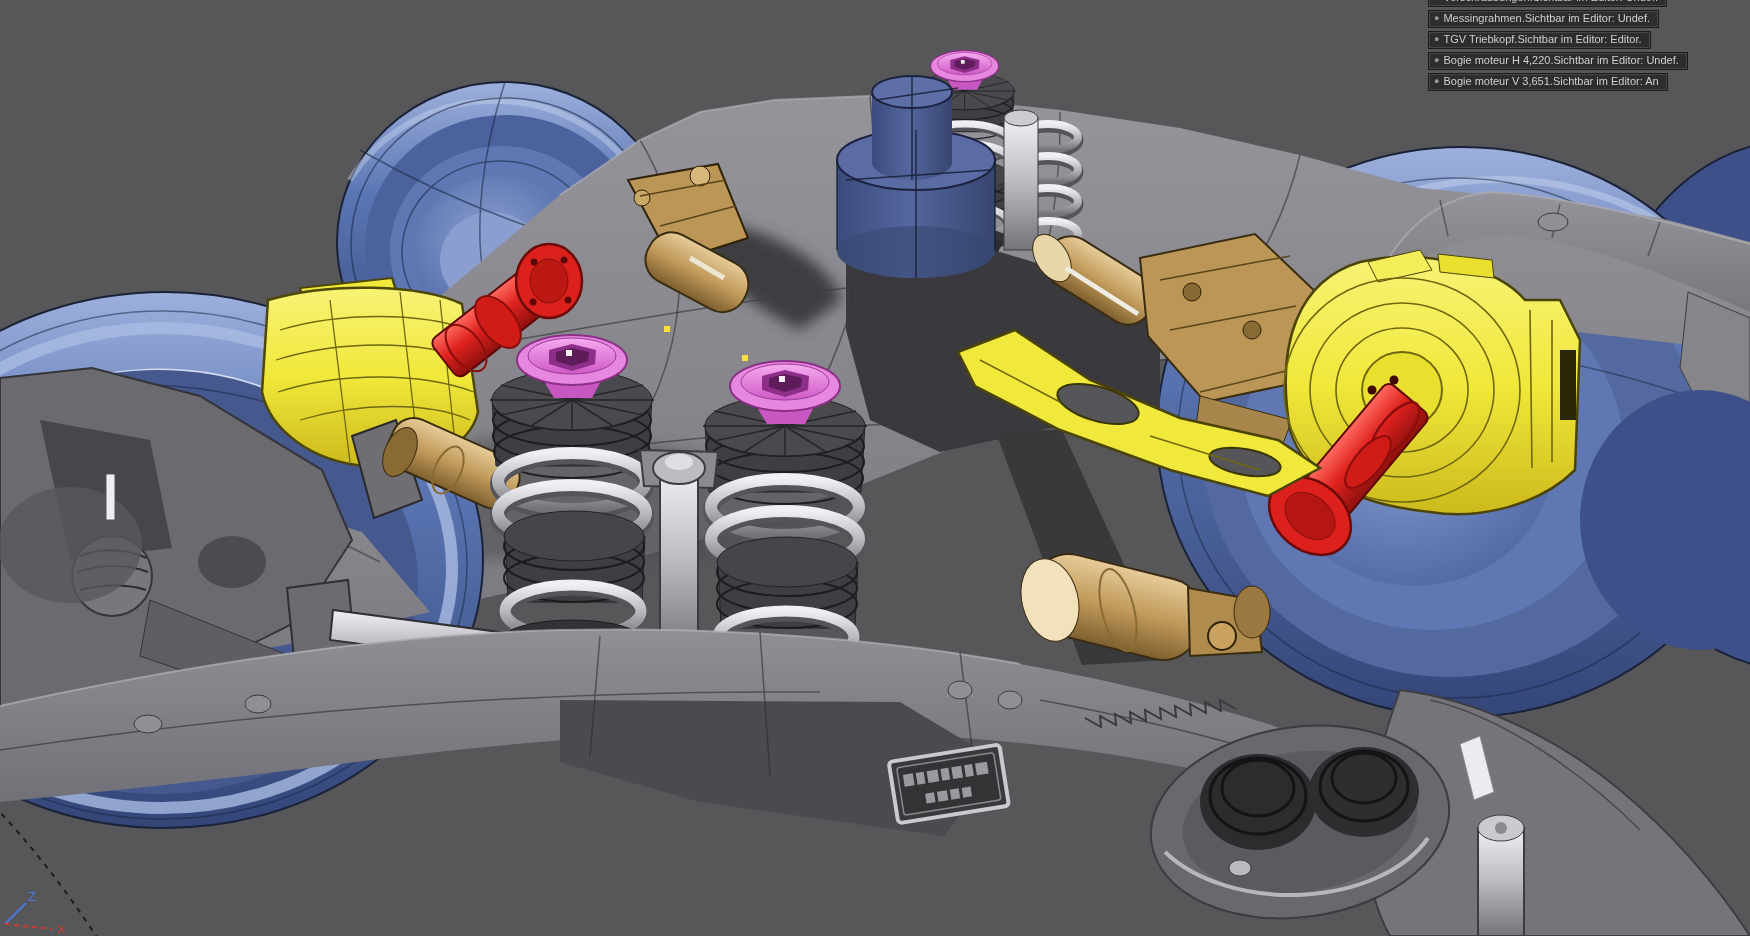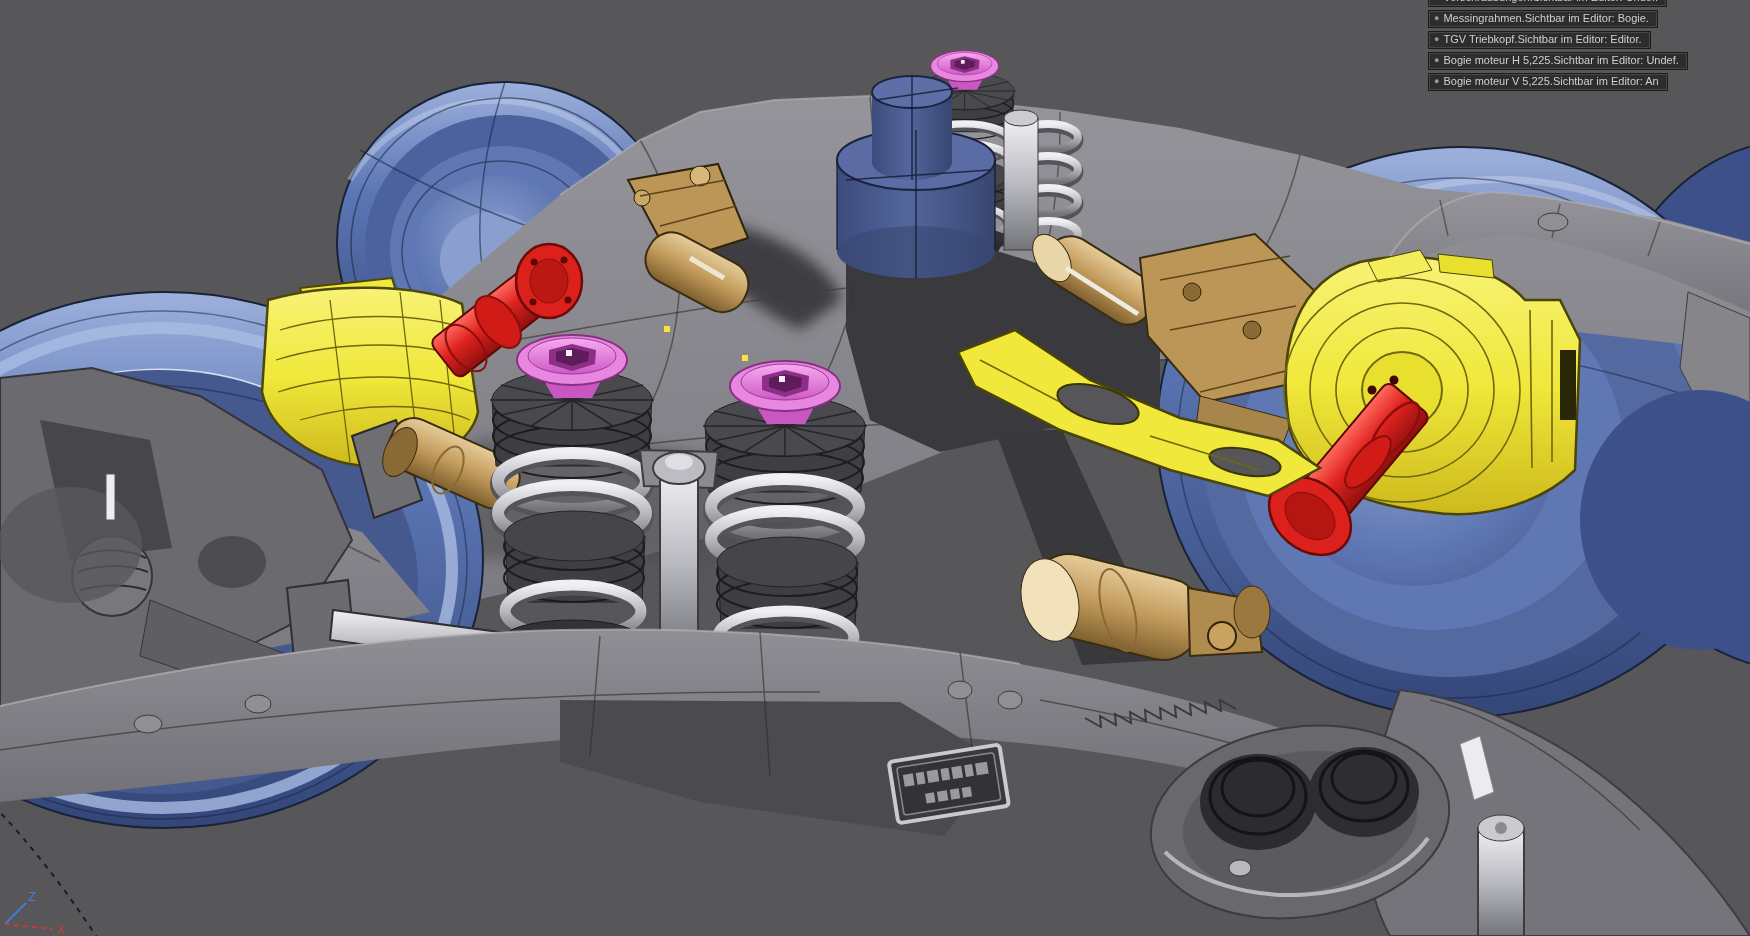--- a/index.html
+++ b/index.html
@@ -438,33 +438,33 @@
   </g>
 </svg>
 
 <div class="notif-stack">
   <div class="notif">
     <span class="dot">●</span>
     <span>Verschraubungen.Sichtbar im Editor: Undef.</span>
   </div>
   <div class="notif">
     <span class="dot">●</span>
-    <span>Messingrahmen.Sichtbar im Editor: Bogie.</span>
+    <span>Messingrahmen.Sichtbar im Editor: Undef.</span>
   </div>
   <div class="notif">
     <span class="dot">●</span>
     <span>TGV Triebkopf.Sichtbar im Editor: Editor.</span>
   </div>
   <div class="notif">
     <span class="dot">●</span>
-    <span>Bogie moteur H 5,225.Sichtbar im Editor: Undef.</span>
+    <span>Bogie moteur H 4,220.Sichtbar im Editor: Undef.</span>
   </div>
   <div class="notif">
     <span class="dot">●</span>
-    <span>Bogie moteur V 5,225.Sichtbar im Editor: An</span>
+    <span>Bogie moteur V 3,651.Sichtbar im Editor: An</span>
   </div>
 </div>
 
 <svg class="axis" viewBox="0 0 96 50">
   <line x1="5" y1="38" x2="26" y2="17" stroke="#4a7ae0" stroke-width="2"></line>
   <line x1="5" y1="38" x2="52" y2="43" stroke="#cc3b32" stroke-width="2" stroke-dasharray="5 4"></line>
   <text x="28" y="15" fill="#4a7ae0">Z</text>
   <text x="57" y="48" fill="#cc3b32">X</text>
 </svg>
 

